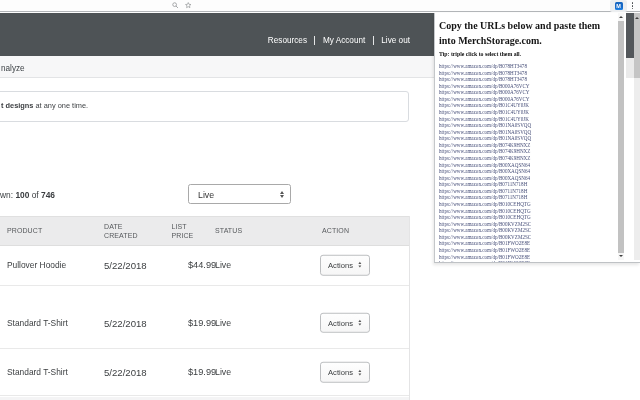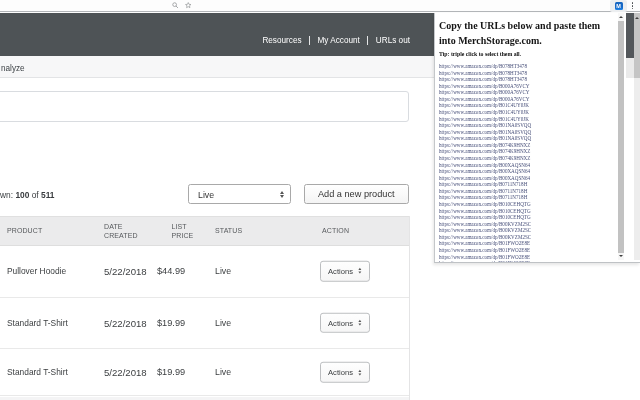--- a/index.html
+++ b/index.html
@@ -53,21 +53,21 @@
     display:flex; align-items:center; justify-content:center; }
 
   
   .thead { left:0; top:215.5px; width:408.5px; height:30px; background:#ebebec;
     border-top:1px solid #e0e0e0; border-bottom:1px solid #dedede; }
   .th { position:absolute; font-size:7px; color:#56595c; letter-spacing:.1px;
     line-height:9.4px; text-transform:uppercase; top:50%; transform:translateY(-50%); }
   .tbl-right-border { left:408.5px; top:215.5px; width:1px; height:184.5px; background:#e4e4e5; }
   .trow { left:0; width:408.5px; border-bottom:1px solid #e9e9e9; background:#fff; }
   .trow .cell { position:absolute; top:50%; transform:translateY(-50%); font-size:8.4px; color:#3b3e40; }
-  .c-product { left:7px; }  .trow .c-date { left:104px; font-size:9.6px; } .trow .c-price { left:157px; font-size:9.2px; } .trow .c-status { left:215px; font-size:8.8px; }
+  .c-product { left:7px; }  .trow .c-date { left:104px; font-size:9.6px; } .trow .c-price { left:188px; font-size:9.2px; } .trow .c-status { left:215px; font-size:8.8px; }
   .btn-actions { position:absolute; left:320px; top:50%; transform:translateY(-50%);
     width:50px; height:20.5px; background:linear-gradient(180deg,#fefefe 0%,#f6f6f6 100%);
     border:1px solid #bcbec0; border-radius:3px; display:flex; align-items:center; justify-content:center;
     font-size:7.6px; color:#3b3e40; }
   .btn-actions .updown { position:static; margin-left:4px; transform:scale(.72); }
   .tfoot-strip { left:0; top:396.5px; width:408.5px; height:3.5px; background:#f4f4f5; }
 
   
   .popup { left:434px; top:13px; width:206px; height:250px; background:#fff;
     border-left:1px solid #c4c7ca; border-bottom:1px solid #bfc2c5;
@@ -116,53 +116,53 @@
         <i></i>
       </div>
   </div>
 
   <div class="abs appheader">
     <div class="navlinks">
       <span>Resources</span>
       <span class="sep"></span>
       <span>My Account</span>
       <span class="sep"></span>
-      <span>URLs out</span>
+      <span>Live out</span>
     </div>
   </div>
 
   <div class="abs subnav">
     <span class="subnav-label">nalyze</span>
   </div>
 
   <div class="abs alert">
-  </div>
-
-  <div class="abs shown"><span>wn: </span><b>100</b><span> of </span><b>511</b></div>
+    <div class="l2"><b>t designs</b><span> at any one time.</span></div>
+  </div>
+
+  <div class="abs shown"><span>wn: </span><b>100</b><span> of </span><b>746</b></div>
 
   <div class="abs sel">
     <span class="val">Live</span>
     <span class="updown">
         <span class="u"></span>
         <span class="d"></span>
       </span>
   </div>
 
-  <div class="abs btn-add">Add a new product</div>
 
   <div class="abs thead">
     <span class="th" style="left:7px">PRODUCT</span>
     <span class="th" style="left:104px; width:42px">DATE CREATED</span>
     <span class="th" style="left:171.5px; width:27px">LIST PRICE</span>
     <span class="th" style="left:215px">STATUS</span>
     <span class="th" style="left:322px">ACTION</span>
   </div>
   <div class="abs tbl-right-border"></div>
 
-  <div class="abs trow" style="top:245.5px; height:52px;">
+  <div class="abs trow" style="top:245.5px; height:40px;">
     <span class="cell c-product">Pullover Hoodie</span>
     <span class="cell c-date">5/22/2018</span>
     <span class="cell c-price">$44.99</span>
     <span class="cell c-status">Live</span>
     <span class="btn-actions">
         <span>Actions</span>
         <span class="updown">
           <span class="u"></span>
           <span class="d"></span>
         </span>

